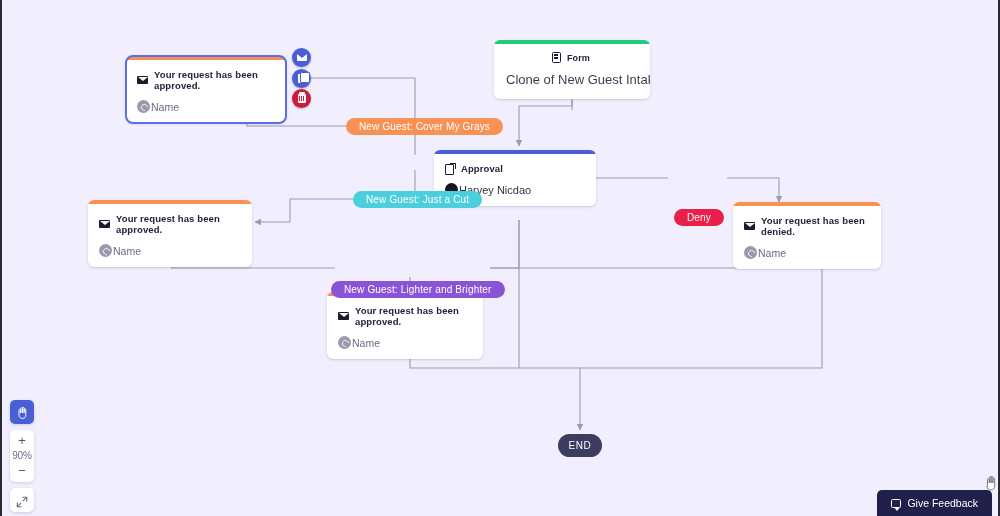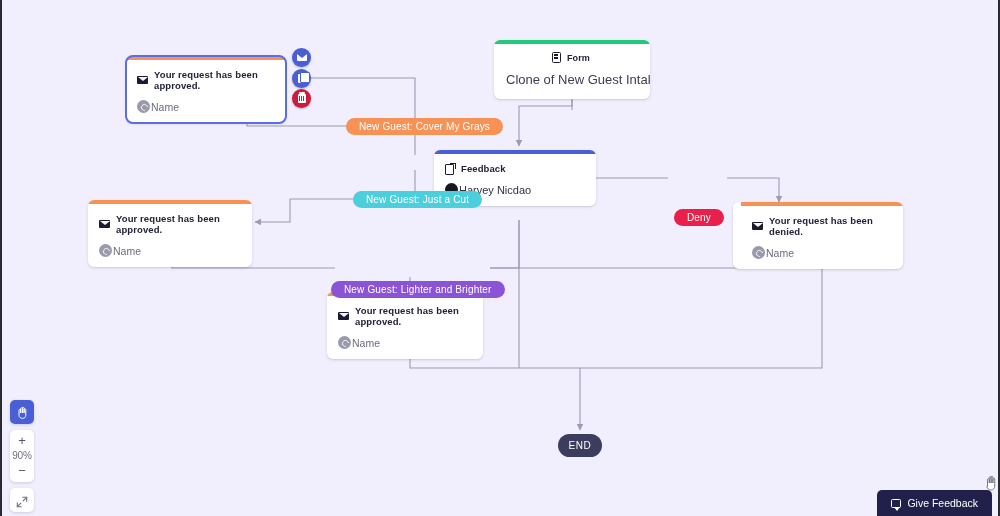--- a/index.html
+++ b/index.html
@@ -478,21 +478,21 @@
       </div>
       <div class="title">Clone of New Guest Intak...</div>
     </div>
   </div>
 
   <div class="node approval-node" style="left:434px; top:150px; width:162px;">
     <div class="topbar" style="background:#4a5fd6"></div>
     <div class="body">
       <div class="row1">
         <span class="approval-glyph"></span>
-        <span>Feedback</span>
+        <span>Approval</span>
       </div>
       <div class="row2">
         <span class="avatar-dark"></span>
         <span>Harvey Nicdao</span>
       </div>
     </div>
   </div>
 
   <div class="node" style="left:88px; top:200px; width:164px;">
     <div class="topbar" style="background:#f79154"></div>
@@ -501,21 +501,21 @@
         <span class="mail-glyph"></span>
         <span>Your request has been approved.</span>
       </div>
       <div class="row2">
         <span class="avatar-small"></span>
         <span>Name</span>
       </div>
     </div>
   </div>
 
-  <div class="node" style="left:733px; top:202px; width:170px;padding-left:8px;">
+  <div class="node" style="left:733px; top:202px; width:148px;">
     <div class="topbar" style="background:#f79154"></div>
     <div class="body">
       <div class="row1">
         <span class="mail-glyph"></span>
         <span>Your request has been denied.</span>
       </div>
       <div class="row2">
         <span class="avatar-small"></span>
         <span>Name</span>
       </div>

